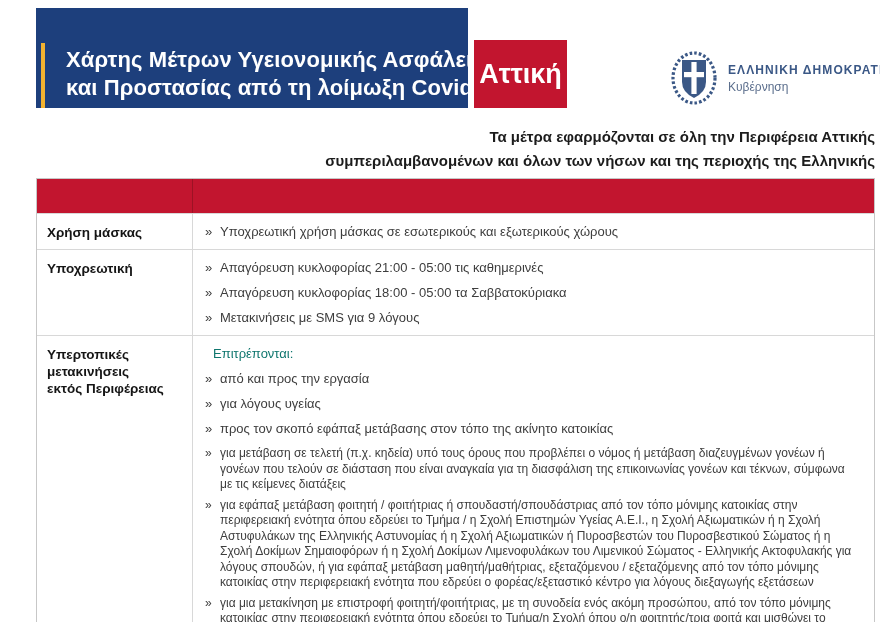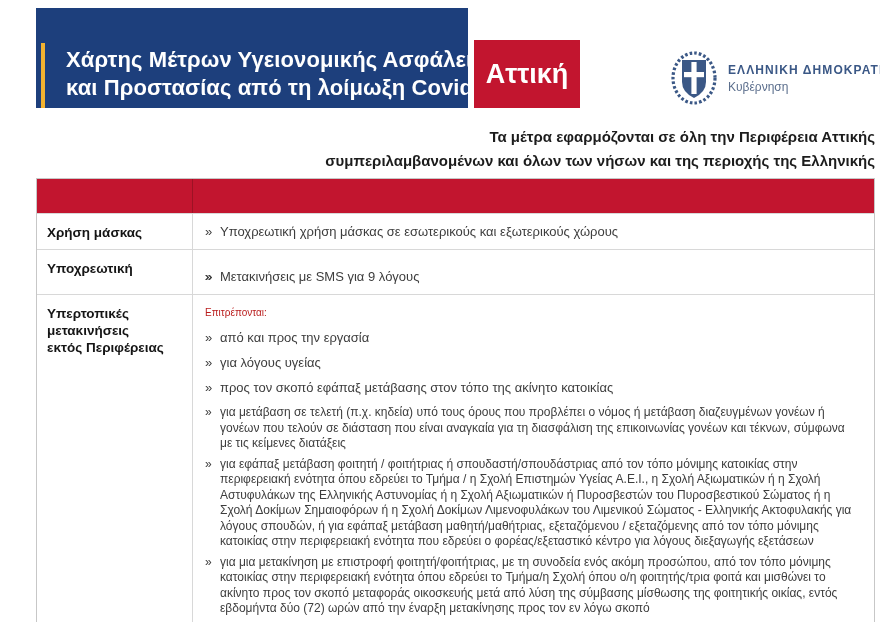--- a/index.html
+++ b/index.html
@@ -6,21 +6,21 @@
   body{font-family:"Liberation Sans","DejaVu Sans",sans-serif;-webkit-font-smoothing:antialiased;}
   .page{position:relative;width:880px;height:622px;background:#fff;overflow:hidden;}
 
   
   .banner{position:absolute;left:36px;top:8px;width:432px;height:100px;background:#1d3f7c;}
   .accent-bar{position:absolute;left:5px;top:35px;width:4px;height:65px;background:#f2b230;}
   .banner-title{position:absolute;left:30px;bottom:6px;color:#ffffff;font-weight:bold;
                 font-size:22px;line-height:28px;letter-spacing:.1px;white-space:nowrap;}
 
   
-  .region-badge{position:absolute;left:474px;top:40px;width:106px;height:68px;background:#c2152f;
+  .region-badge{position:absolute;left:474px;top:40px;width:93px;height:68px;background:#c2152f;
                 display:flex;align-items:center;justify-content:center;color:#fff;
                 font-size:27px;font-weight:bold;}
 
   
   .gov-logo{position:absolute;left:670px;top:50px;display:flex;align-items:center;}
   .emblem{width:48px;height:56px;flex:0 0 auto;}
   .gov-text{margin-left:10px;}
   .gov-name{color:#3b5886;font-weight:bold;font-size:12px;letter-spacing:1.1px;white-space:nowrap;}
   .gov-subname{color:#5c6f8d;font-size:12px;margin-top:3px;}
 
@@ -33,21 +33,21 @@
                   border:1px solid #c7c7c7;box-sizing:border-box;}
   .thead{display:flex;height:34px;background:#c2152f;}
   .thead .h-left{width:156px;border-right:1px solid #9d1224;box-sizing:border-box;}
   .thead .h-right{flex:1;}
   .trow{display:flex;border-top:1px solid #d8d8d8;}
   .trow:first-of-type{border-top:none;}
   .cell-label{width:156px;box-sizing:border-box;border-right:1px solid #d8d8d8;
               padding:10px 24px 8px 10px;font-weight:bold;font-size:13.5px;line-height:17px;
               color:#151515;flex:0 0 auto;}
   .cell-content{flex:1;padding:10px 16px 8px 12px;box-sizing:border-box;}
-  .intro{font-size:10px;line-height:16px;color:#b91c1c;margin:0 0 9px 0;}
+  .intro{font-size:13px;line-height:16px;color:#0f766e;margin:0 0 9px 8px;}
   ul.bullets{margin:0;padding:0;list-style:none;}
   ul.bullets li{position:relative;padding-left:15px;color:#3d3d3d;}
   ul.bullets li .bm{position:absolute;left:0;top:0;}
   li.b-short{font-size:13px;line-height:16px;margin-bottom:9px;}
   li.b-small{font-size:12px;line-height:15.5px;margin-bottom:5px;}
   ul.bullets li:last-child{margin-bottom:1px;}
 </style>
 </head>
 <body>
 
@@ -93,22 +93,22 @@
         <ul class="bullets">
           <li class="b-short"><span class="bm">»</span><span>Υποχρεωτική χρήση μάσκας σε εσωτερικούς και εξωτερικούς χώρους</span></li>
         </ul>
       </div>
     </div>
 
     <div class="trow">
       <div class="cell-label">Υποχρεωτική</div>
       <div class="cell-content">
         <ul class="bullets">
-          <li class="b-short"><span class="bm">»</span></li>
-          <li class="b-short"><span class="bm">»</span></li>
+          <li class="b-short"><span class="bm">»</span><span>Απαγόρευση κυκλοφορίας 21:00 - 05:00 τις καθημερινές</span></li>
+          <li class="b-short"><span class="bm">»</span><span>Απαγόρευση κυκλοφορίας 18:00 - 05:00 τα Σαββατοκύριακα</span></li>
           <li class="b-short"><span class="bm">»</span><span>Μετακινήσεις με SMS για 9 λόγους</span></li>
         </ul>
       </div>
     </div>
 
     <div class="trow">
       <div class="cell-label">Υπερτοπικές μετακινήσεις εκτός Περιφέρειας</div>
       <div class="cell-content">
         <p class="intro">Επιτρέπονται:</p>
         <ul class="bullets">

